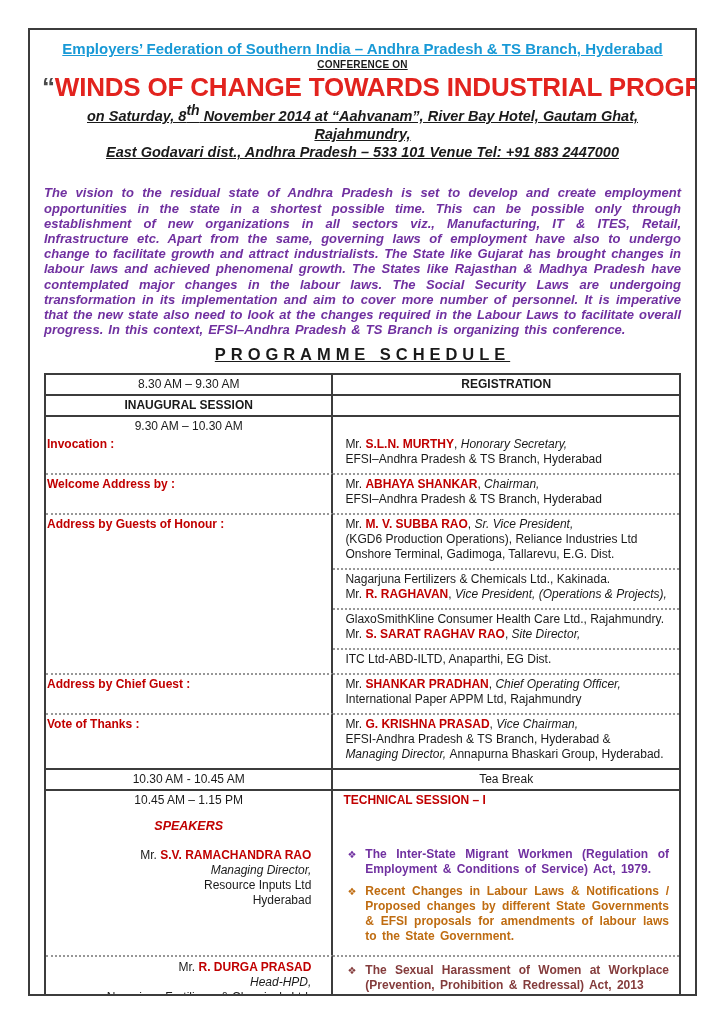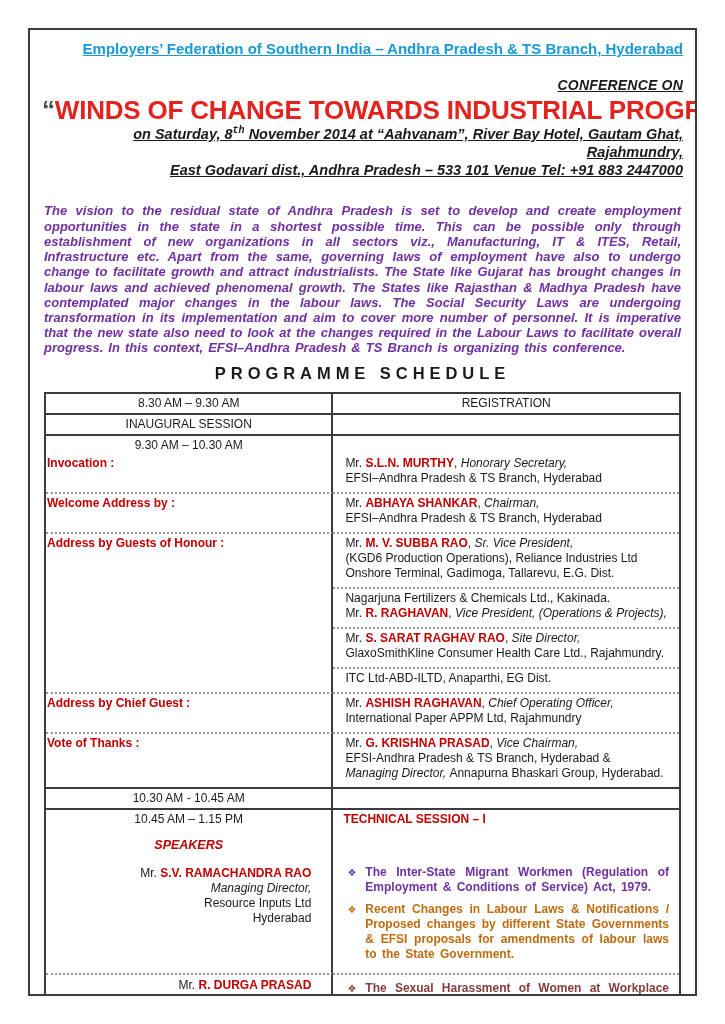--- a/index.html
+++ b/index.html
@@ -16,90 +16,90 @@
     overflow: hidden;
   }
   .frame {
     position: absolute;
     left: 28px; top: 28px; right: 28px; bottom: 28px;
     border: 2px solid #3c3c3c;
     padding: 8px 12px 6px 12px;
     overflow: hidden;
   }
   
-  .hdr { text-align: right; }
+  .hdr { text-align: center; }
   .org-line {
     color: var(--accent-blue);
     font-weight: bold;
     font-size: 15px;
     text-decoration: underline;
     margin-top: 2px;
   }
   .conf-on {
     font-weight: bold;
-    font-size: 14px;
-    text-decoration: underline;
-    margin-top: 20px;
+    font-size: 10px;
+    text-decoration: underline;
+    margin-top: 2px;
     letter-spacing: .2px;
-    font-style: italic;
   }
   .conf-title {
     font-weight: bold;
     font-size: 26px;
     color: var(--title-red);
     line-height: 1.12;
     margin-top: 3px;
     letter-spacing: -0.2px;
     white-space: nowrap;
   }
   .conf-title .quote { color: #4a4a4a; }
   .date-line {
     font-weight: bold;
     font-style: italic;
     font-size: 14.5px;
     text-decoration: underline;
     line-height: 1.25;
   }
-  .date-line sup { font-size: 10px; font-family: Liberation Mono, monospace; }
+  .date-line sup { font-size: 14px; }
   
   .intro {
     margin: 24px 2px 6px 2px;
     color: var(--intro-purple);
     font-weight: bold;
     font-style: italic;
     font-size: 13px;
     line-height: 1.17;
     text-align: justify;
     word-spacing: 1.5px;
   }
   
   .sched-heading {
     text-align: center;
     font-weight: bold;
     font-size: 16.5px;
     letter-spacing: 0.30em;
+    text-decoration: underline;
     margin: 8px 0 9px 0;
   }
   
   .schedule {
     border: 2px solid #3c3c3c;
     font-size: 12px;
     line-height: 1.25;
     margin: 0 2px;
   }
   .sg {
     display: grid;
     grid-template-columns: 45.4% 1fr;
     border-top: 2px solid #3c3c3c;
   }
   .sg:first-child { border-top: none; }
   .sg > .lc { border-right: 2px solid #3c3c3c; }
   .cellpad { padding: 2px 12px; }
   .center { text-align: center; }
-  .bold { font-weight: normal; }
+  .bold { font-weight: bold; }
   .redlbl { color: var(--label-red); font-weight: bold; }
   .lc.entry { padding: 2px 8px 6px 1px; }
   .rc.entry { padding: 2px 10px 6px 12px; }
   .sep-t { border-top: 2px dotted #979797; }
   .pname { color: var(--label-red); font-weight: bold; }
   .prole { font-style: italic; }
   .time-cell { padding: 2px 4px 1px 4px; text-align: center; }
   
   .session-title { color: var(--label-red); font-weight: bold; padding: 2px 10px; }
   .speakers-h {
@@ -180,45 +180,46 @@
         </div>
 
         <div class="lc entry"></div>
         <div class="rc entry sep-t">
           <div>Nagarjuna Fertilizers &amp; Chemicals Ltd., Kakinada.</div>
           <div><span>Mr. </span><span class="pname">R. RAGHAVAN</span><span>, </span><span class="prole">Vice President, (Operations &amp; Projects),</span></div>
         </div>
 
         <div class="lc entry"></div>
         <div class="rc entry sep-t">
+          <div>GlaxoSmithKline Consumer Health Care Ltd., Rajahmundry.</div>
           <div><span>Mr. </span><span class="pname">S. SARAT RAGHAV RAO</span><span>, </span><span class="prole">Site Director,</span></div>
-          <div>GlaxoSmithKline Consumer Health Care Ltd., Rajahmundry.</div>
         </div>
 
         <div class="lc entry"></div>
         <div class="rc entry sep-t">
           <div>ITC Ltd-ABD-ILTD, Anaparthi, EG Dist.</div>
         </div>
 
         <div class="lc entry sep-t"><span class="redlbl">Address by Chief Guest :</span></div>
         <div class="rc entry sep-t">
-          <div><span>Mr. </span><span class="pname">ASHISH RAGHAVAN</span><span>, </span><span class="prole">Chief Operating Officer,</span></div>
+          <div><span>Mr. </span><span class="pname">SHANKAR PRADHAN</span><span>, </span><span class="prole">Chief Operating Officer,</span></div>
           <div>International Paper APPM Ltd,  Rajahmundry</div>
         </div>
 
         <div class="lc entry sep-t"><span class="redlbl">Vote of Thanks :</span></div>
         <div class="rc entry sep-t">
           <div><span>Mr. </span><span class="pname">G. KRISHNA PRASAD</span><span>, </span><span class="prole">Vice Chairman,</span></div>
           <div>EFSI-Andhra Pradesh &amp; TS Branch, Hyderabad &amp;</div>
           <div><span class="prole">Managing Director, </span><span>Annapurna Bhaskari Group, Hyderabad.</span></div>
         </div>
       </div>
 
       <div class="sg">
         <div class="lc cellpad center">10.30 AM - 10.45 AM</div>
+        <div class="rc cellpad center">Tea Break</div>
       </div>
 
       <div class="sg">
         <div class="lc time-cell tech-r1">10.45 AM – 1.15 PM</div>
         <div class="rc session-title">TECHNICAL SESSION – I</div>
 
         <div class="lc">
           <div class="speakers-h">SPEAKERS</div>
         </div>
         <div class="rc"></div>

